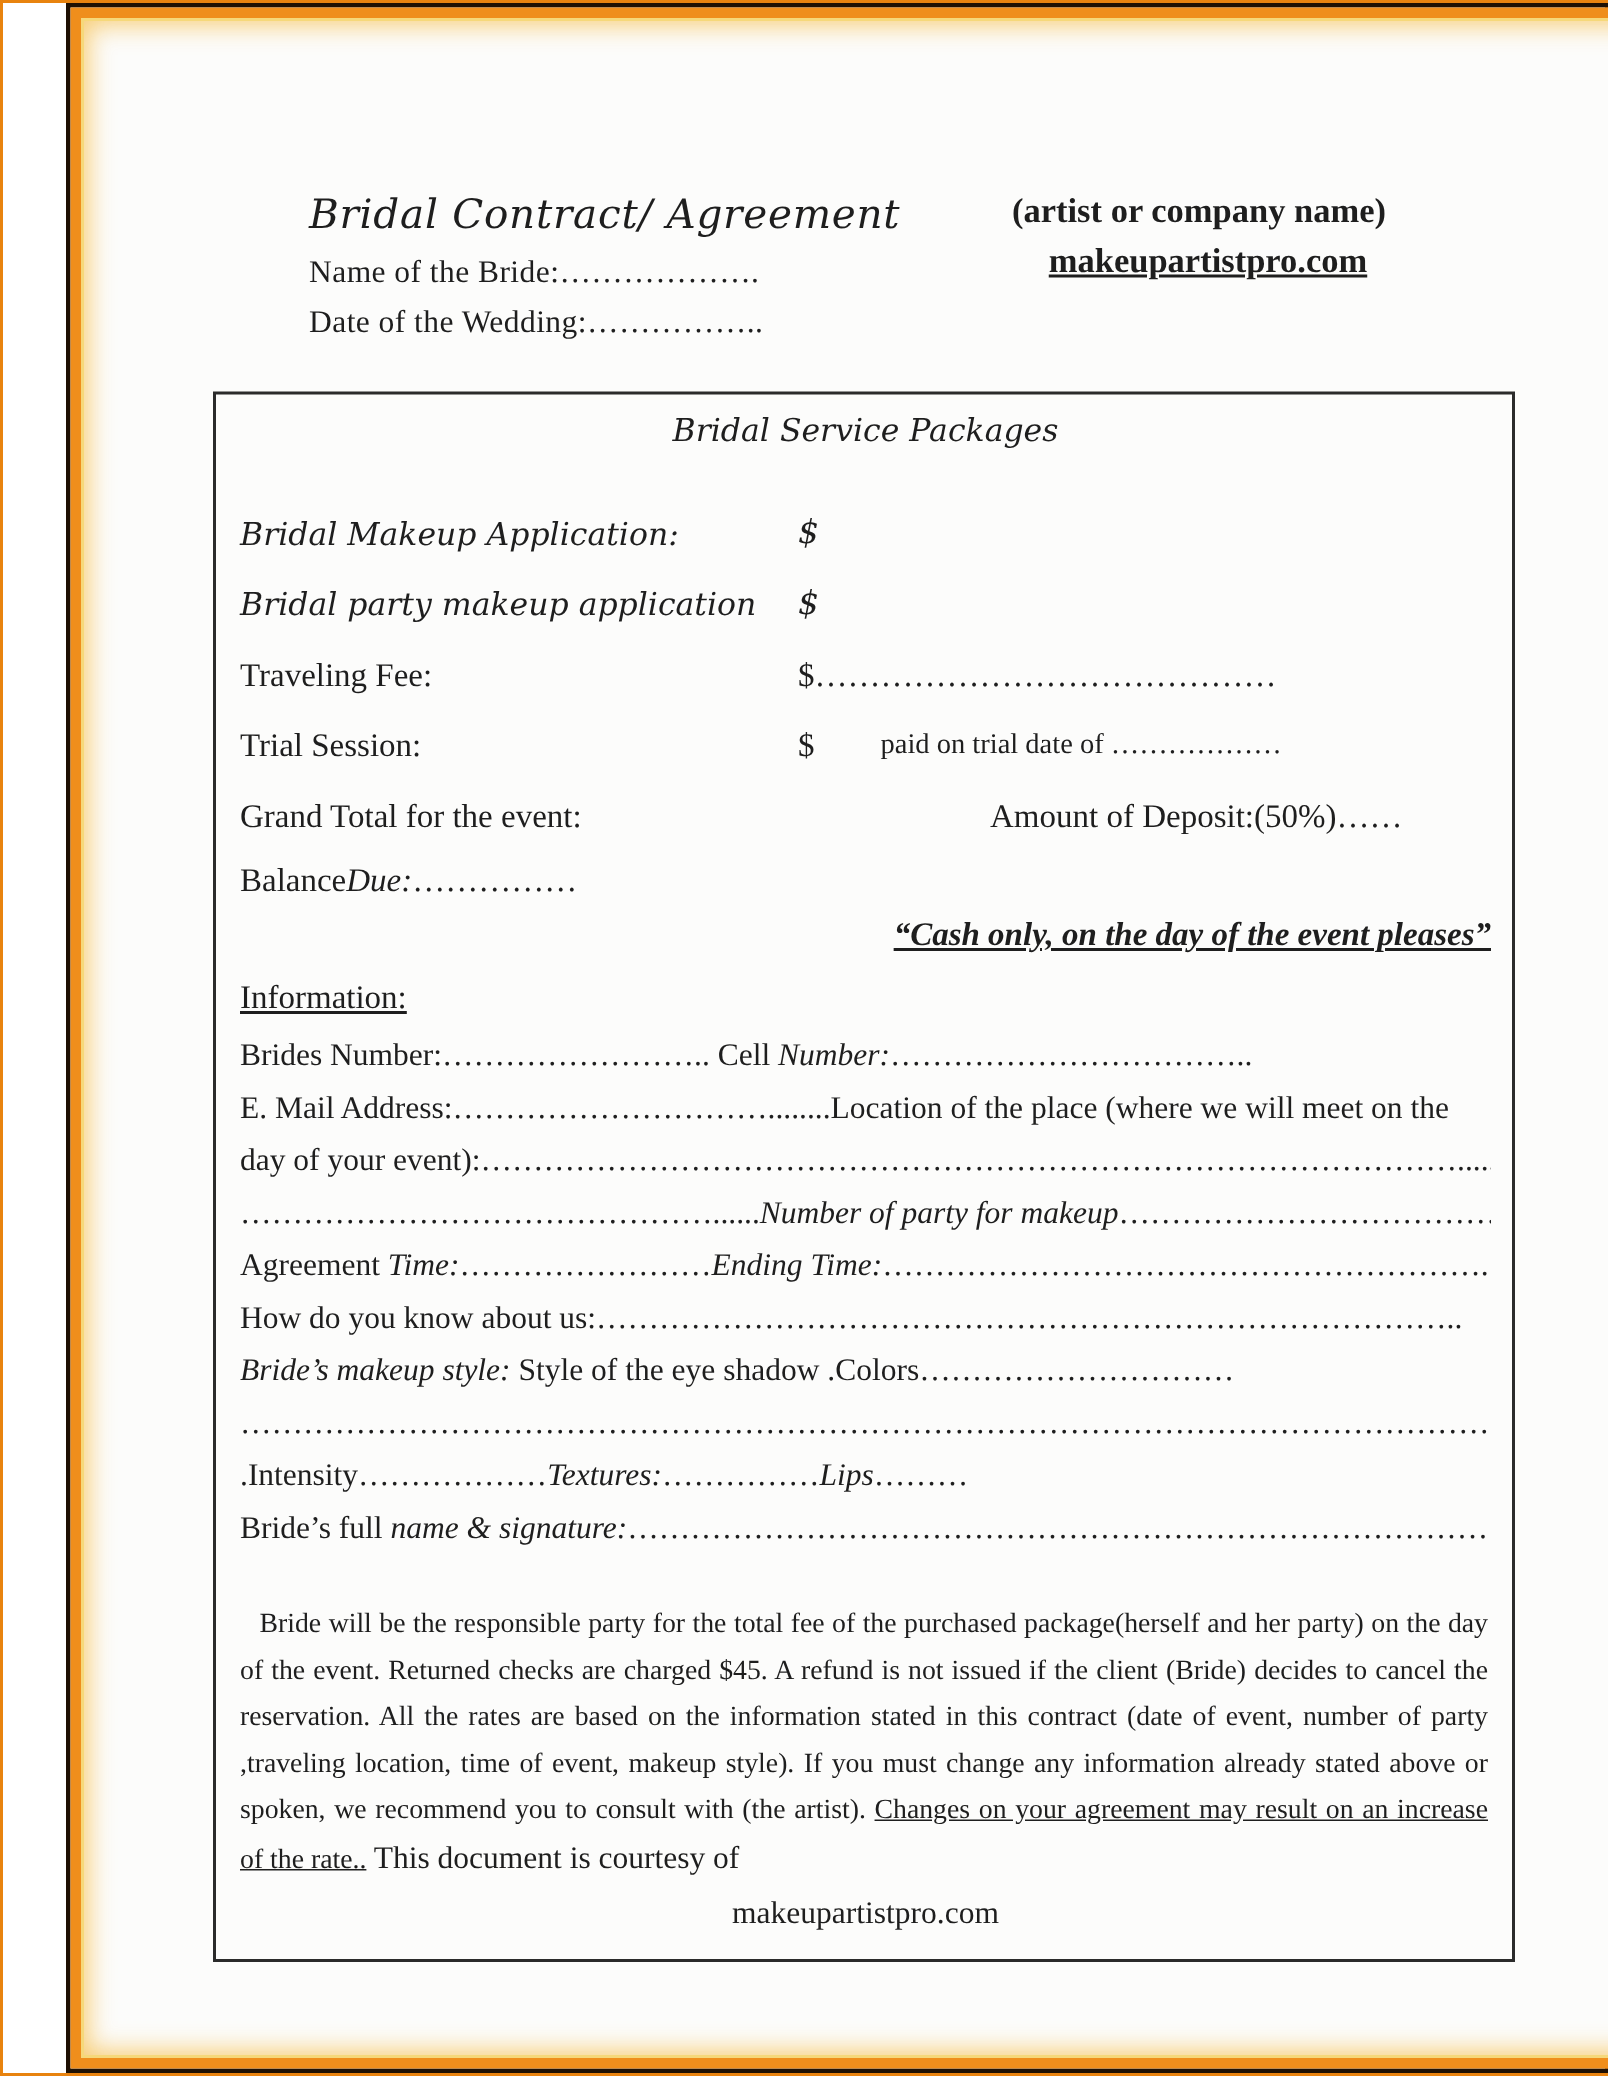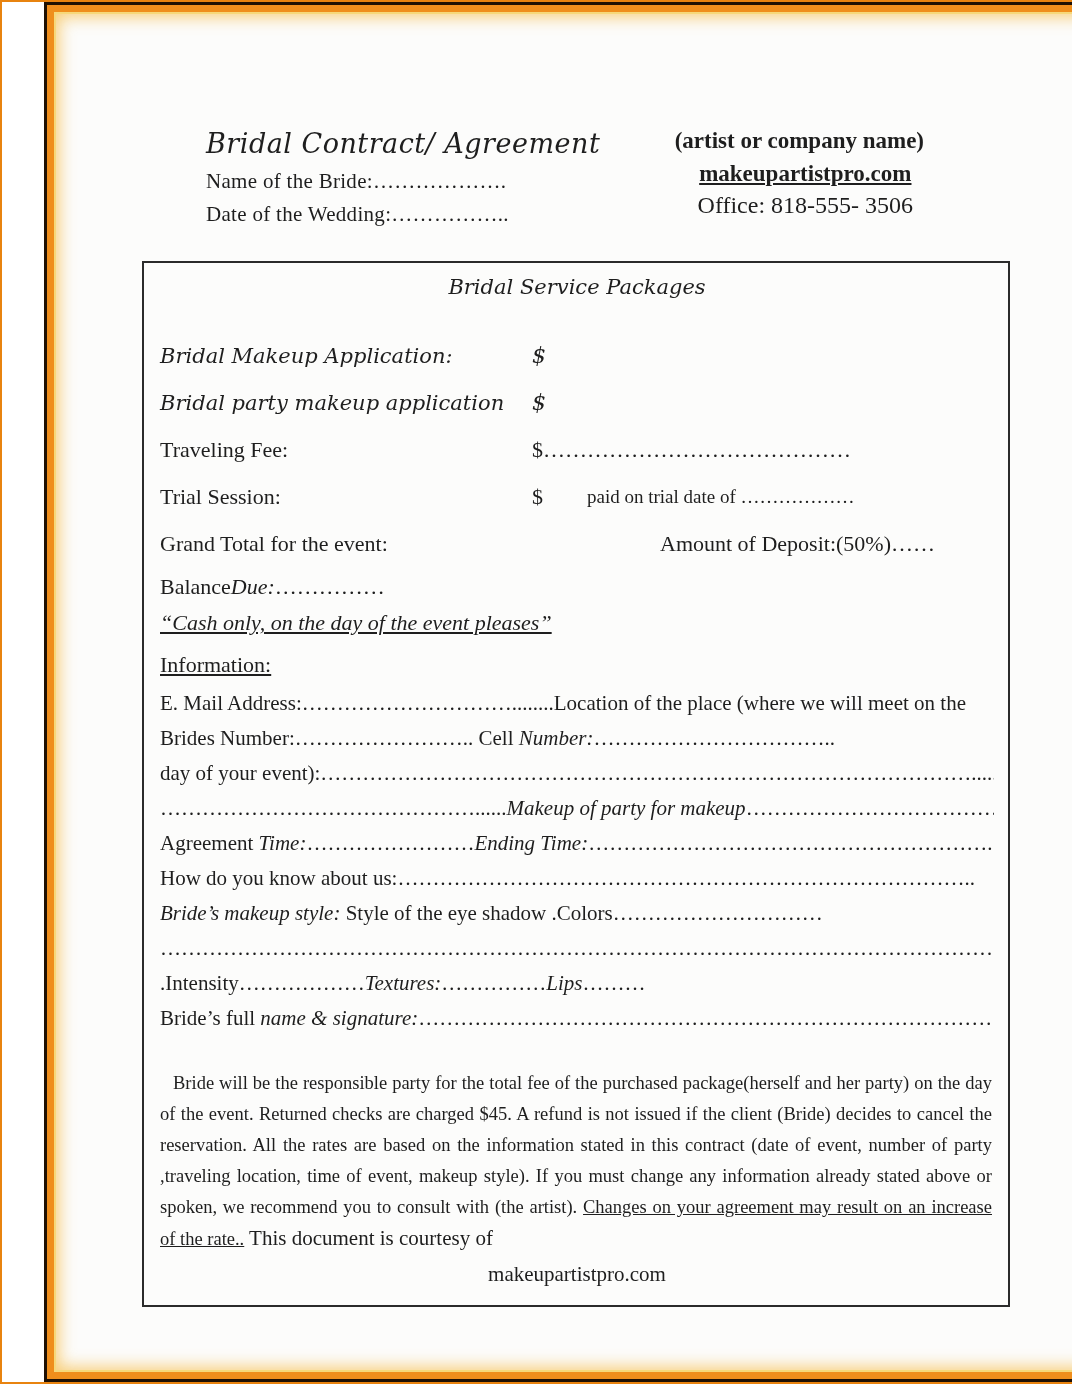--- a/index.html
+++ b/index.html
@@ -48,21 +48,21 @@
   .prow .plabel { width: 372px; flex: none; }
   .prow .plabel.script-label { font-family: "DejaVu Serif", serif; font-style: italic; font-size: 21px; }
   .prow .pvalue.script-val { font-family: "DejaVu Serif", serif; font-style: italic; }
   .trial-note { font-size: 19px; margin-left: 44px; }
   .prow.total-row .plabel { width: 500px; }
   .prow.total-row { margin-bottom: 17px; }
   .prow.balance-row { margin-bottom: 8px; }
   .it { font-style: italic; }
   
   .quote {
-    text-align: left; font-size: 22px; font-weight: normal; font-style: italic;
+    text-align: right; font-size: 22px; font-weight: bold; font-style: italic;
     text-decoration: underline; line-height: 30px; margin-bottom: 13px;
   }
   .info-heading { font-size: 22px; text-decoration: underline; line-height: 28px; margin-bottom: 7px; }
   .info-line { font-size: 21px; line-height: 35px; white-space: nowrap; overflow: hidden; }
   
   .terms {
     margin: 32px 2px 0 0;
     font-size: 18.5px; line-height: 31px;
     text-align: justify; text-indent: 13px;
   }
@@ -80,21 +80,20 @@
 
   <header class="header">
     <div class="header-left">
       <div class="doc-title script">Bridal Contract/ Agreement</div>
       <div class="script-line">Name of the Bride:……………….</div>
       <div class="script-line">Date of the Wedding:……………..</div>
     </div>
     <div class="header-right">
       <div class="artist-label">(artist or company name)</div>
       <div class="website">makeupartistpro.com</div>
-      <div class="office">Office: 818-555- 3506</div>
     </div>
   </header>
 
   <section class="box">
     <div class="box-title script">Bridal Service Packages</div>
 
     <div class="pricing">
       <div class="prow">
         <span class="plabel script-label">Bridal Makeup Application:</span>
         <span class="pvalue script-val">$</span>
@@ -120,27 +119,27 @@
         <span>Balance </span>
         <span class="it">Due:</span>
         <span>……………</span>
       </div>
     </div>
 
     <div class="quote">“Cash only, on the day of the event pleases”</div>
 
     <div class="info-heading">Information:</div>
 
-    <div class="info-line">E. Mail Address:…………………………........Location of the place (where we will meet on the</div>
     <div class="info-line">
       <span>Brides Number:…………………….. Cell </span><span class="it">Number:</span><span>……………………………..</span>
     </div>
+    <div class="info-line">E. Mail Address:…………………………........Location of the place (where we will meet on the</div>
     <div class="info-line">day of your event):………………………………………………………………………………….....</div>
     <div class="info-line">
-      <span>………………………………………......</span><span class="it">Makeup of party for makeup</span><span>………………………………</span>
+      <span>………………………………………......</span><span class="it">Number of party for makeup</span><span>………………………………</span>
     </div>
     <div class="info-line">
       <span>Agreement </span><span class="it">Time:</span><span>……………………</span><span class="it">Ending Time:</span><span>………………………………………………….</span>
     </div>
     <div class="info-line">How do you know about us:………………………………………………………………………..</div>
     <div class="info-line">
       <span class="it">Bride’s makeup style:</span><span> Style of the eye shadow </span><span>.Colors…………………………</span>
     </div>
     <div class="info-line">………………………………………………………………………………………………………………</div>
     <div class="info-line">

